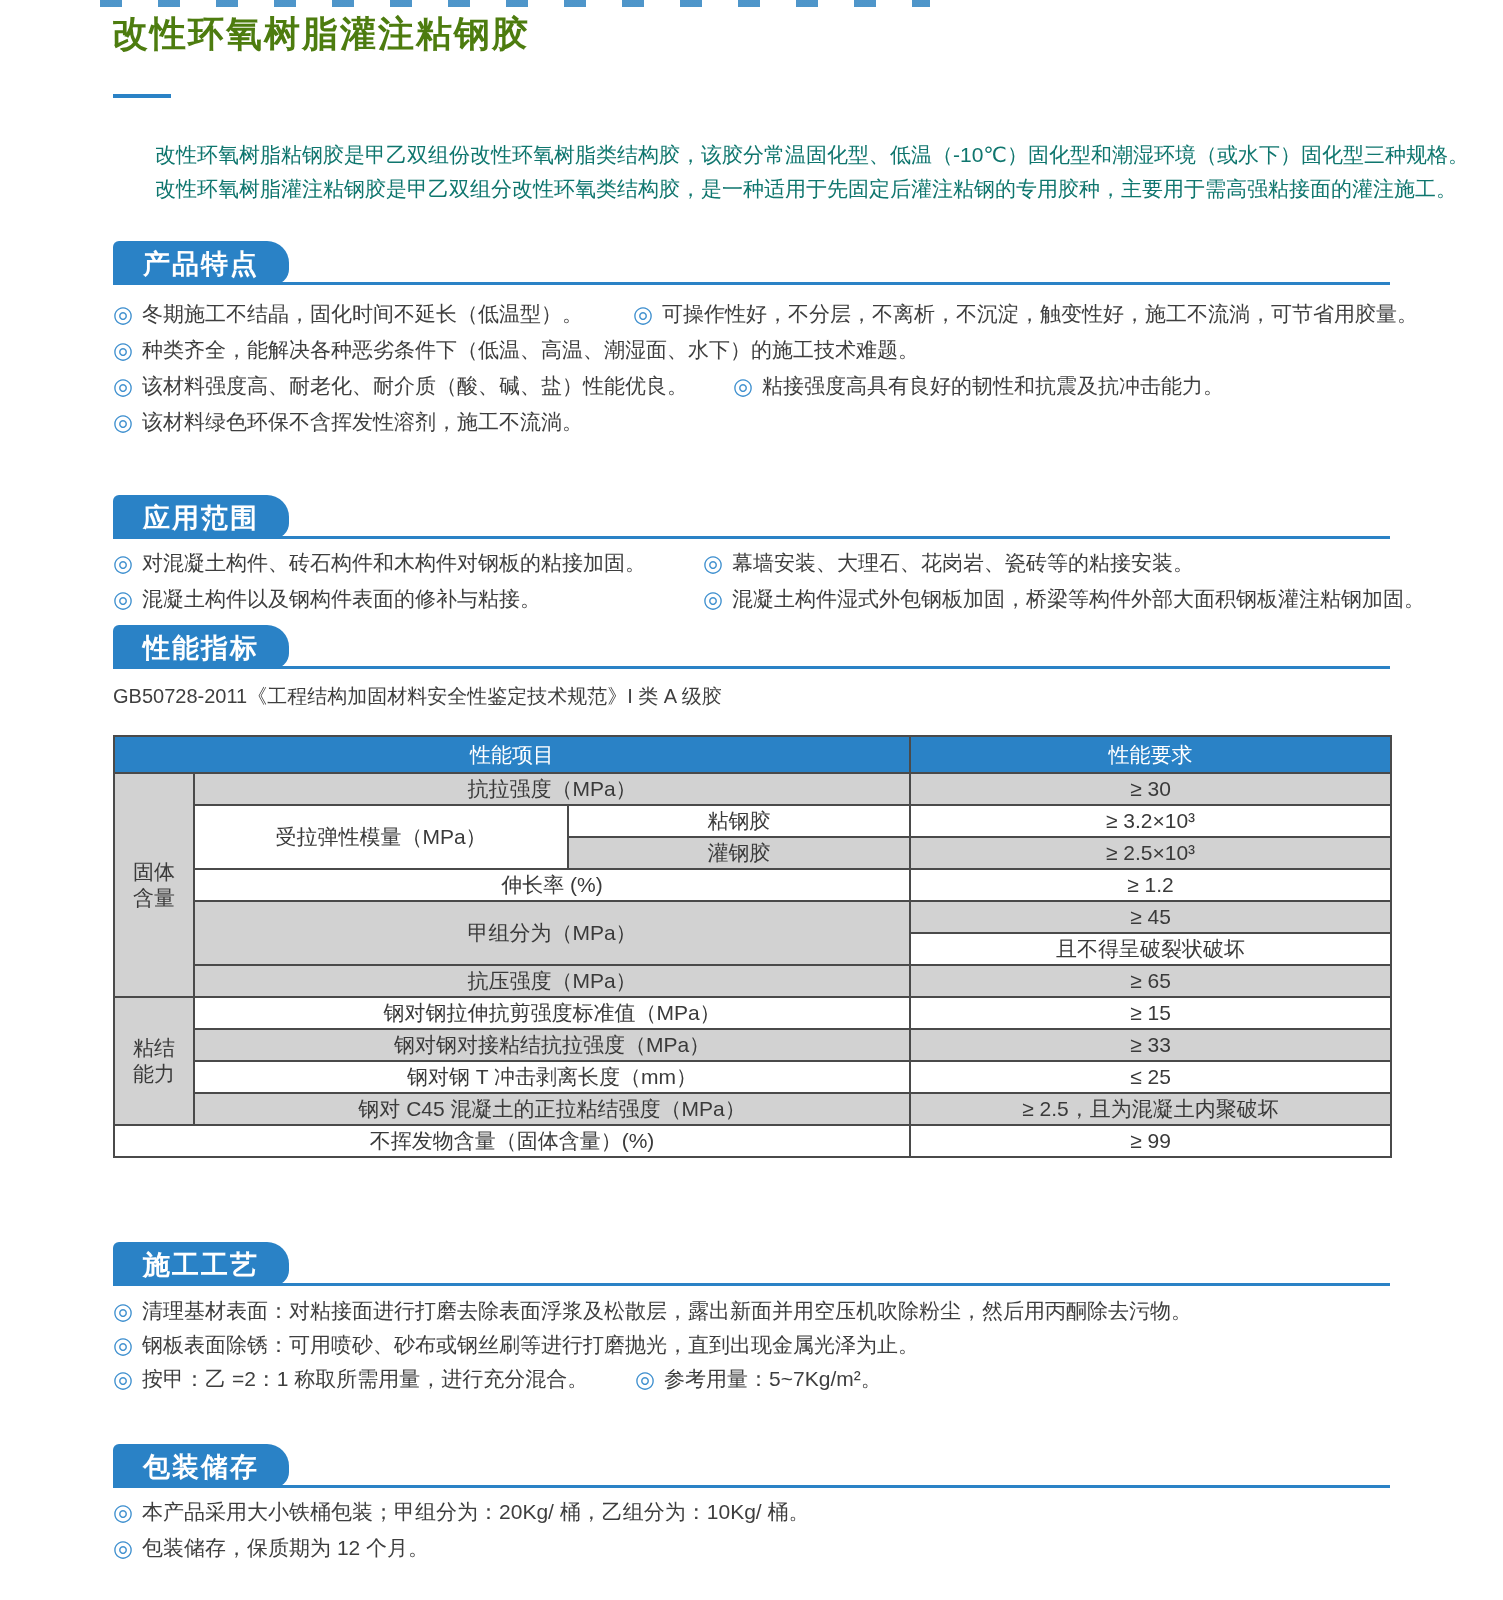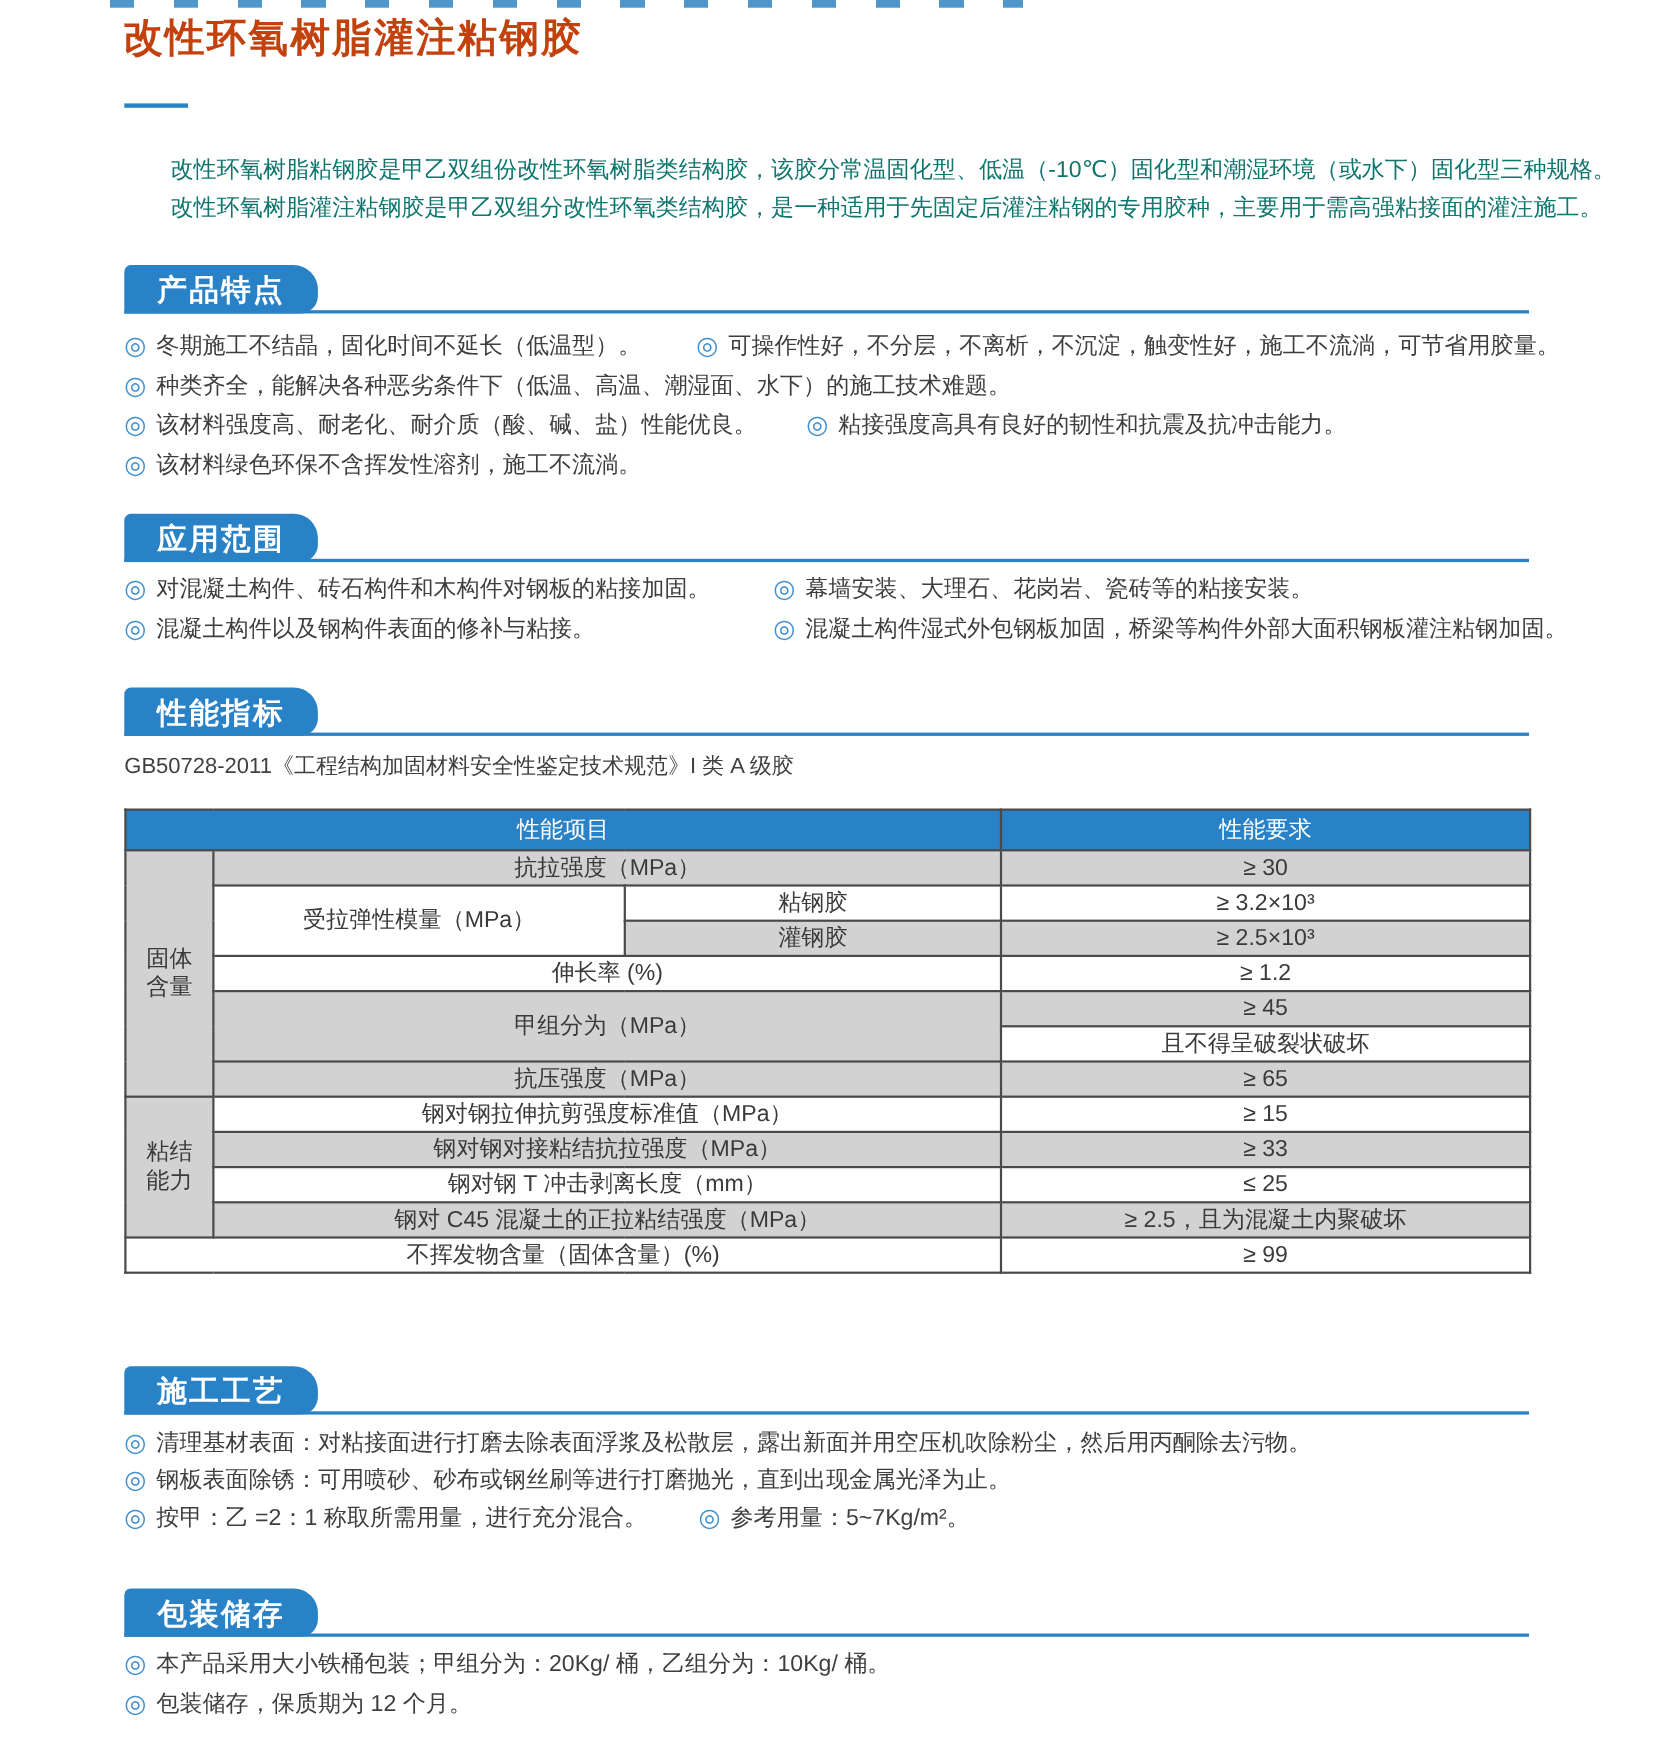--- a/index.html
+++ b/index.html
@@ -4,21 +4,21 @@
 <style>
   html,body { margin:0; padding:0; background:#ffffff; }
   body { font-family:"Liberation Sans","DejaVu Sans",sans-serif; }
   .page { position:relative; width:1503px; height:1600px; background:#ffffff; overflow:hidden; }
 
   
   .top-artifact { position:absolute; left:100px; top:0; width:830px; height:7px;
     background:repeating-linear-gradient(90deg,#3b8ac4 0 22px,transparent 22px 58px); opacity:.9; }
 
   .page-title { position:absolute; left:112px; top:10px; font-size:36px; font-weight:bold;
-    color:#c2410c; letter-spacing:2px; white-space:nowrap; }
+    color:#4d7c0f; letter-spacing:2px; white-space:nowrap; }
   .title-underline { position:absolute; left:113px; top:94px; width:58px; height:4px; background:#2a82c6; }
 
   .intro { position:absolute; left:113px; top:138px; width:1290px; color:#0f766e; }
   .intro p { margin:0; font-size:21px; line-height:34px; text-indent:2em; white-space:nowrap; }
 
   .section { position:absolute; left:113px; width:1277px; }
   .sec-head { position:relative; height:47px;padding-left:35px; }
   .sec-line { position:absolute; left:0; right:0; bottom:0; height:3px; background:#2a82c6; }
   .sec-tab { position:absolute; left:0; bottom:0; height:44px; line-height:46px; padding:0 30px;
     background:#2a82c6; color:#ffffff; font-size:27px; font-weight:bold; letter-spacing:2px;
@@ -90,21 +90,21 @@
       </div>
       <div class="b-row">
         <span class="b-item">
           <span class="bullet">◎</span>
           <span class="b-text">该材料绿色环保不含挥发性溶剂，施工不流淌。</span>
         </span>
       </div>
     </div>
   </div>
 
-  <div class="section" style="top:464px;">
+  <div class="section" style="top:492px;">
     <div class="sec-head">
       <div class="sec-line"></div>
       <div class="sec-tab">应用范围</div>
     </div>
     <div class="rows" style="margin-top:6px;">
       <div class="b-row">
         <span class="b-item">
           <span class="bullet">◎</span>
           <span class="b-text">对混凝土构件、砖石构件和木构件对钢板的粘接加固。</span>
         </span>

